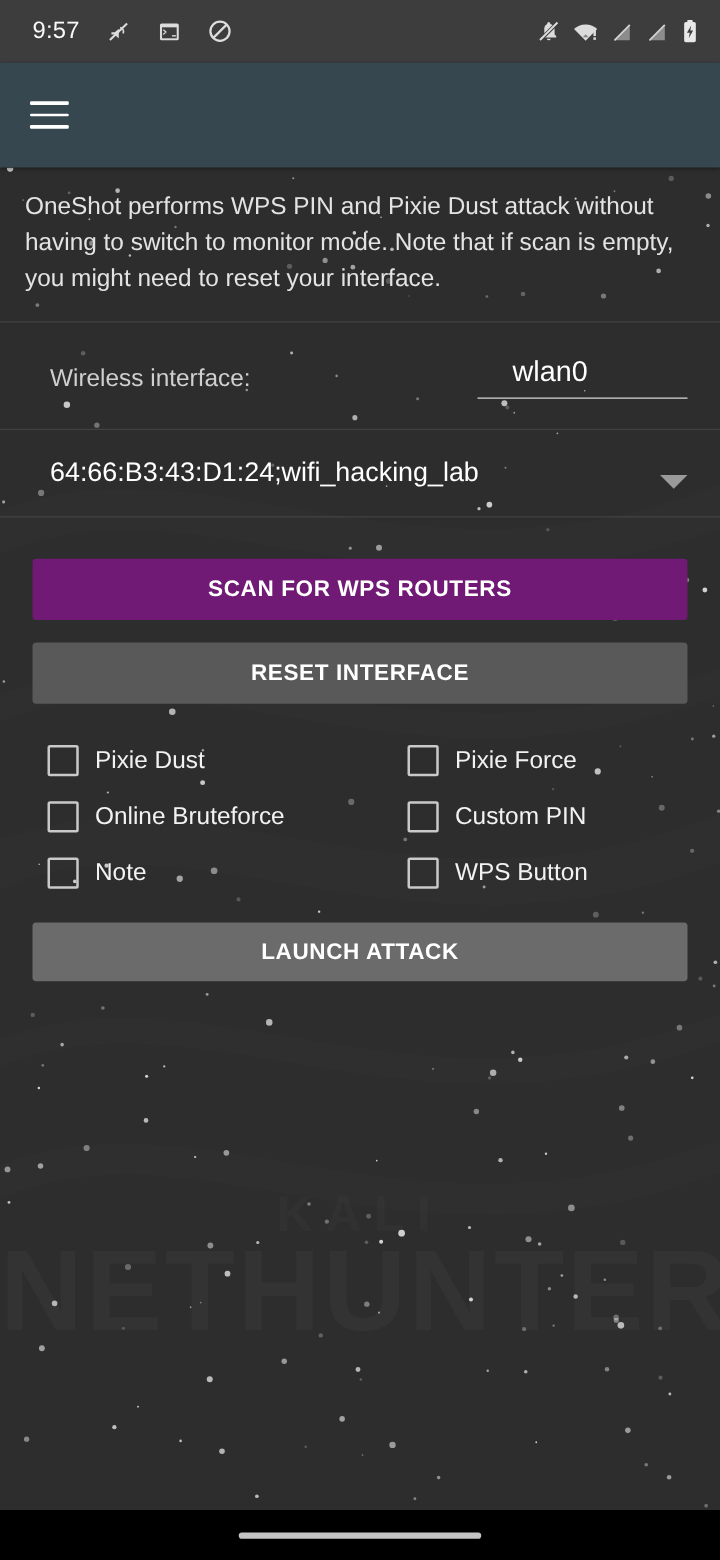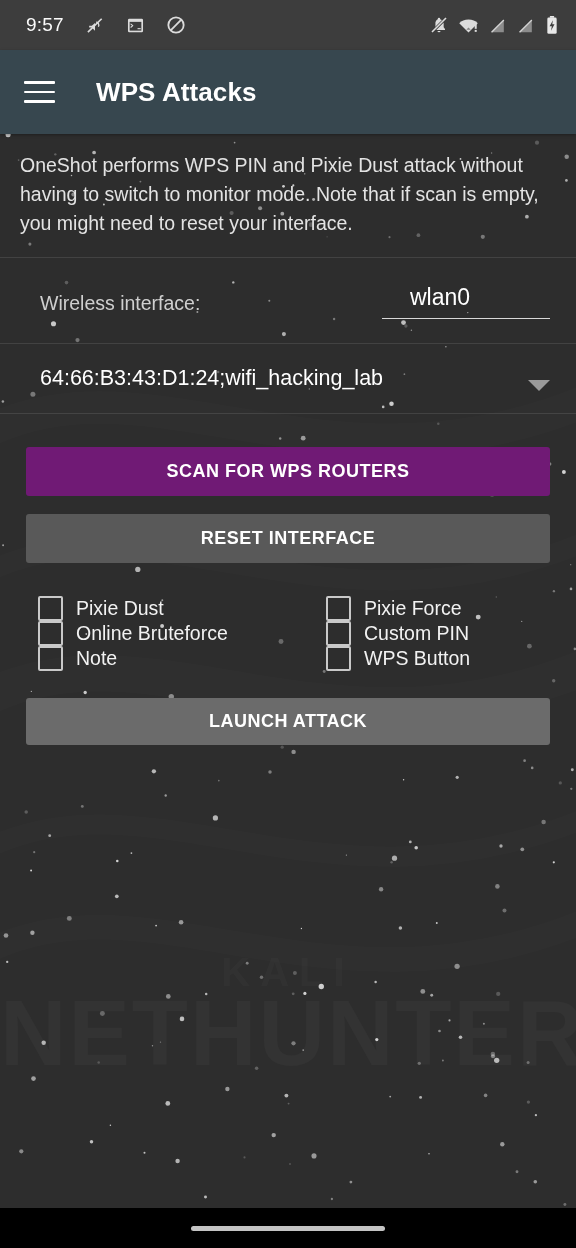--- a/index.html
+++ b/index.html
@@ -144,20 +144,21 @@
   #btn-scan { background: #701a75; margin-top: 33px; }
   #btn-reset { background: #595959; margin-top: 18px; }
   #btn-launch { background: #6b6b6b; margin-top: 27px; height: 47px; }
 
   
   #checkbox-grid {
     margin-top: 33px;
     padding: 0 20px 0 38px;
     display: grid;
     grid-template-columns: 288px 1fr;
+    row-gap: 20px;
   }
   .cb-item { display: flex; align-items: center; cursor: pointer; }
   .cb-box {
     width: 25px; height: 25px;
     border: 2.4px solid #c9c9c9;
     border-radius: 2px;
     background: transparent;
     flex: none;
   }
   .cb-label { color: #f2f2f2; font-size: 19.5px; margin-left: 13px; }
@@ -235,21 +236,20 @@
       </svg>
     </div>
   </div>
 
   <div id="appbar">
     <div id="hamburger">
       <span></span>
       <span></span>
       <span></span>
     </div>
-    <div id="appbar-title">WPS Attacks</div>
   </div>
 
   <div id="content">
 
     <div id="wallpaper">
       <div id="watermark">
         <span class="wm-small">KALI</span>
         <span>NETHUNTER</span>
       </div>
       <svg id="stars" viewBox="0 0 576 1114" preserveAspectRatio="none">

